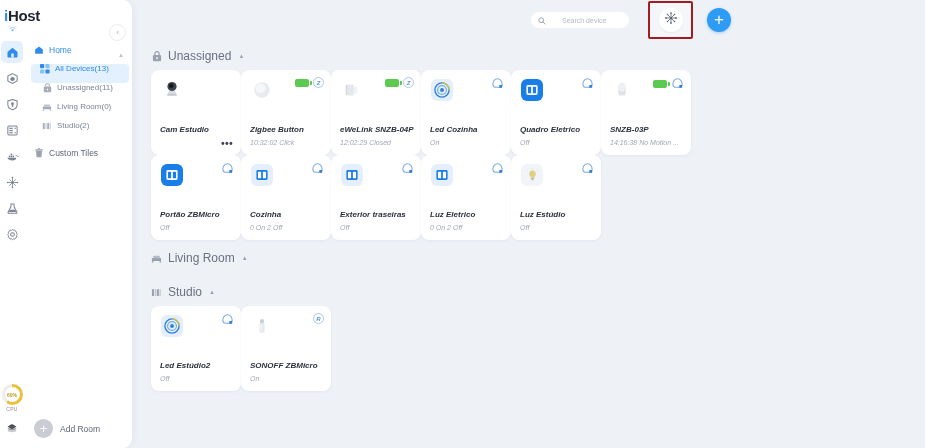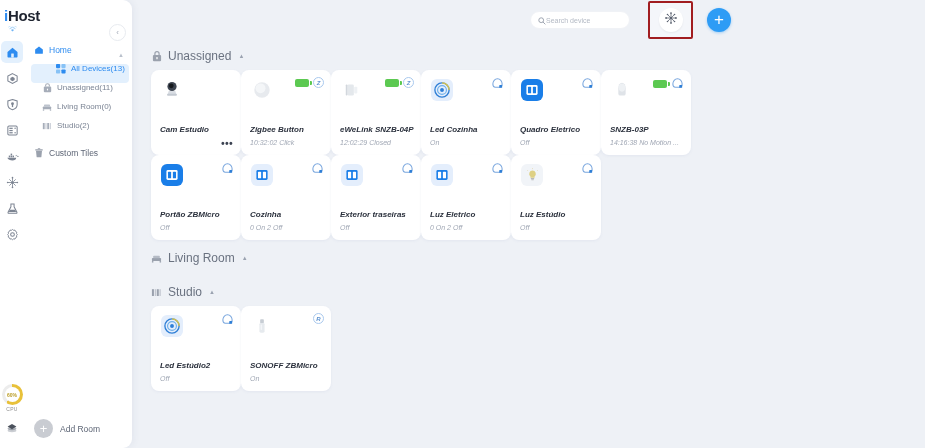--- a/index.html
+++ b/index.html
@@ -67,21 +67,21 @@
   .nav-row {
     height: 19px; display: flex; align-items: flex-start; gap: 5px;
     padding-left: 10px; position: relative;
     font-size: 8px; color: #7b8494;
   }
   .nav-row .ico { width: 10px; height: 10px; display:flex; align-items:center; justify-content:center; flex:0 0 10px;}
   .nav-row.root { color: #2e8cf0; font-size: 8.5px; }
   .nav-row.child { padding-left: 18px; }
   .nav-row.sel {
     background: #e3f0fd; color: #2e8cf0;
-    margin: 0 3px 0 7px; border-radius: 4px; padding-left: 25px;
+    margin: 0 3px 0 7px; border-radius: 4px; padding-left: 9px;
   }
   .nav-row .caret {
     position: absolute; right: 8px; top: 50%; transform: translateY(-50%);
     font-size: 6px; color: #b9c0cc;
   }
   .nav-row.custom { margin-top: 8px; color: #5e6676; font-size: 8.5px; }
 
   .add-room {
     position: absolute; left: 10px; bottom: 10px;
     display: flex; align-items: center; gap: 7px;
@@ -94,21 +94,21 @@
   .add-room .txt { font-size: 8.5px; color: #5e6676; }
 
   
   .topbar {
     position: absolute; left: 132px; top: 0; right: 0; height: 40px;
     display: flex; align-items: center; justify-content: flex-end;
     padding-right: 12px; gap: 0;
   }
   .search {
     width: 100px; height: 18px; border-radius: 9px; background: #ffffff;
-    display: flex; align-items: center; gap: 0; padding: 0 7px;
+    display: flex; align-items: center; gap: 16px; padding: 0 7px;
     border: 1px solid #f0f2f6;
   }
   .search svg { flex: 0 0 8px; }
   .search input {
     border: 0; outline: 0; background: transparent;
     font-family: "Liberation Sans", sans-serif; font-size: 7px; color: #6f7787; width: 100%;
   }
   .search input::placeholder { color: #b3b9c4; }
 
   .scene-wrap {

